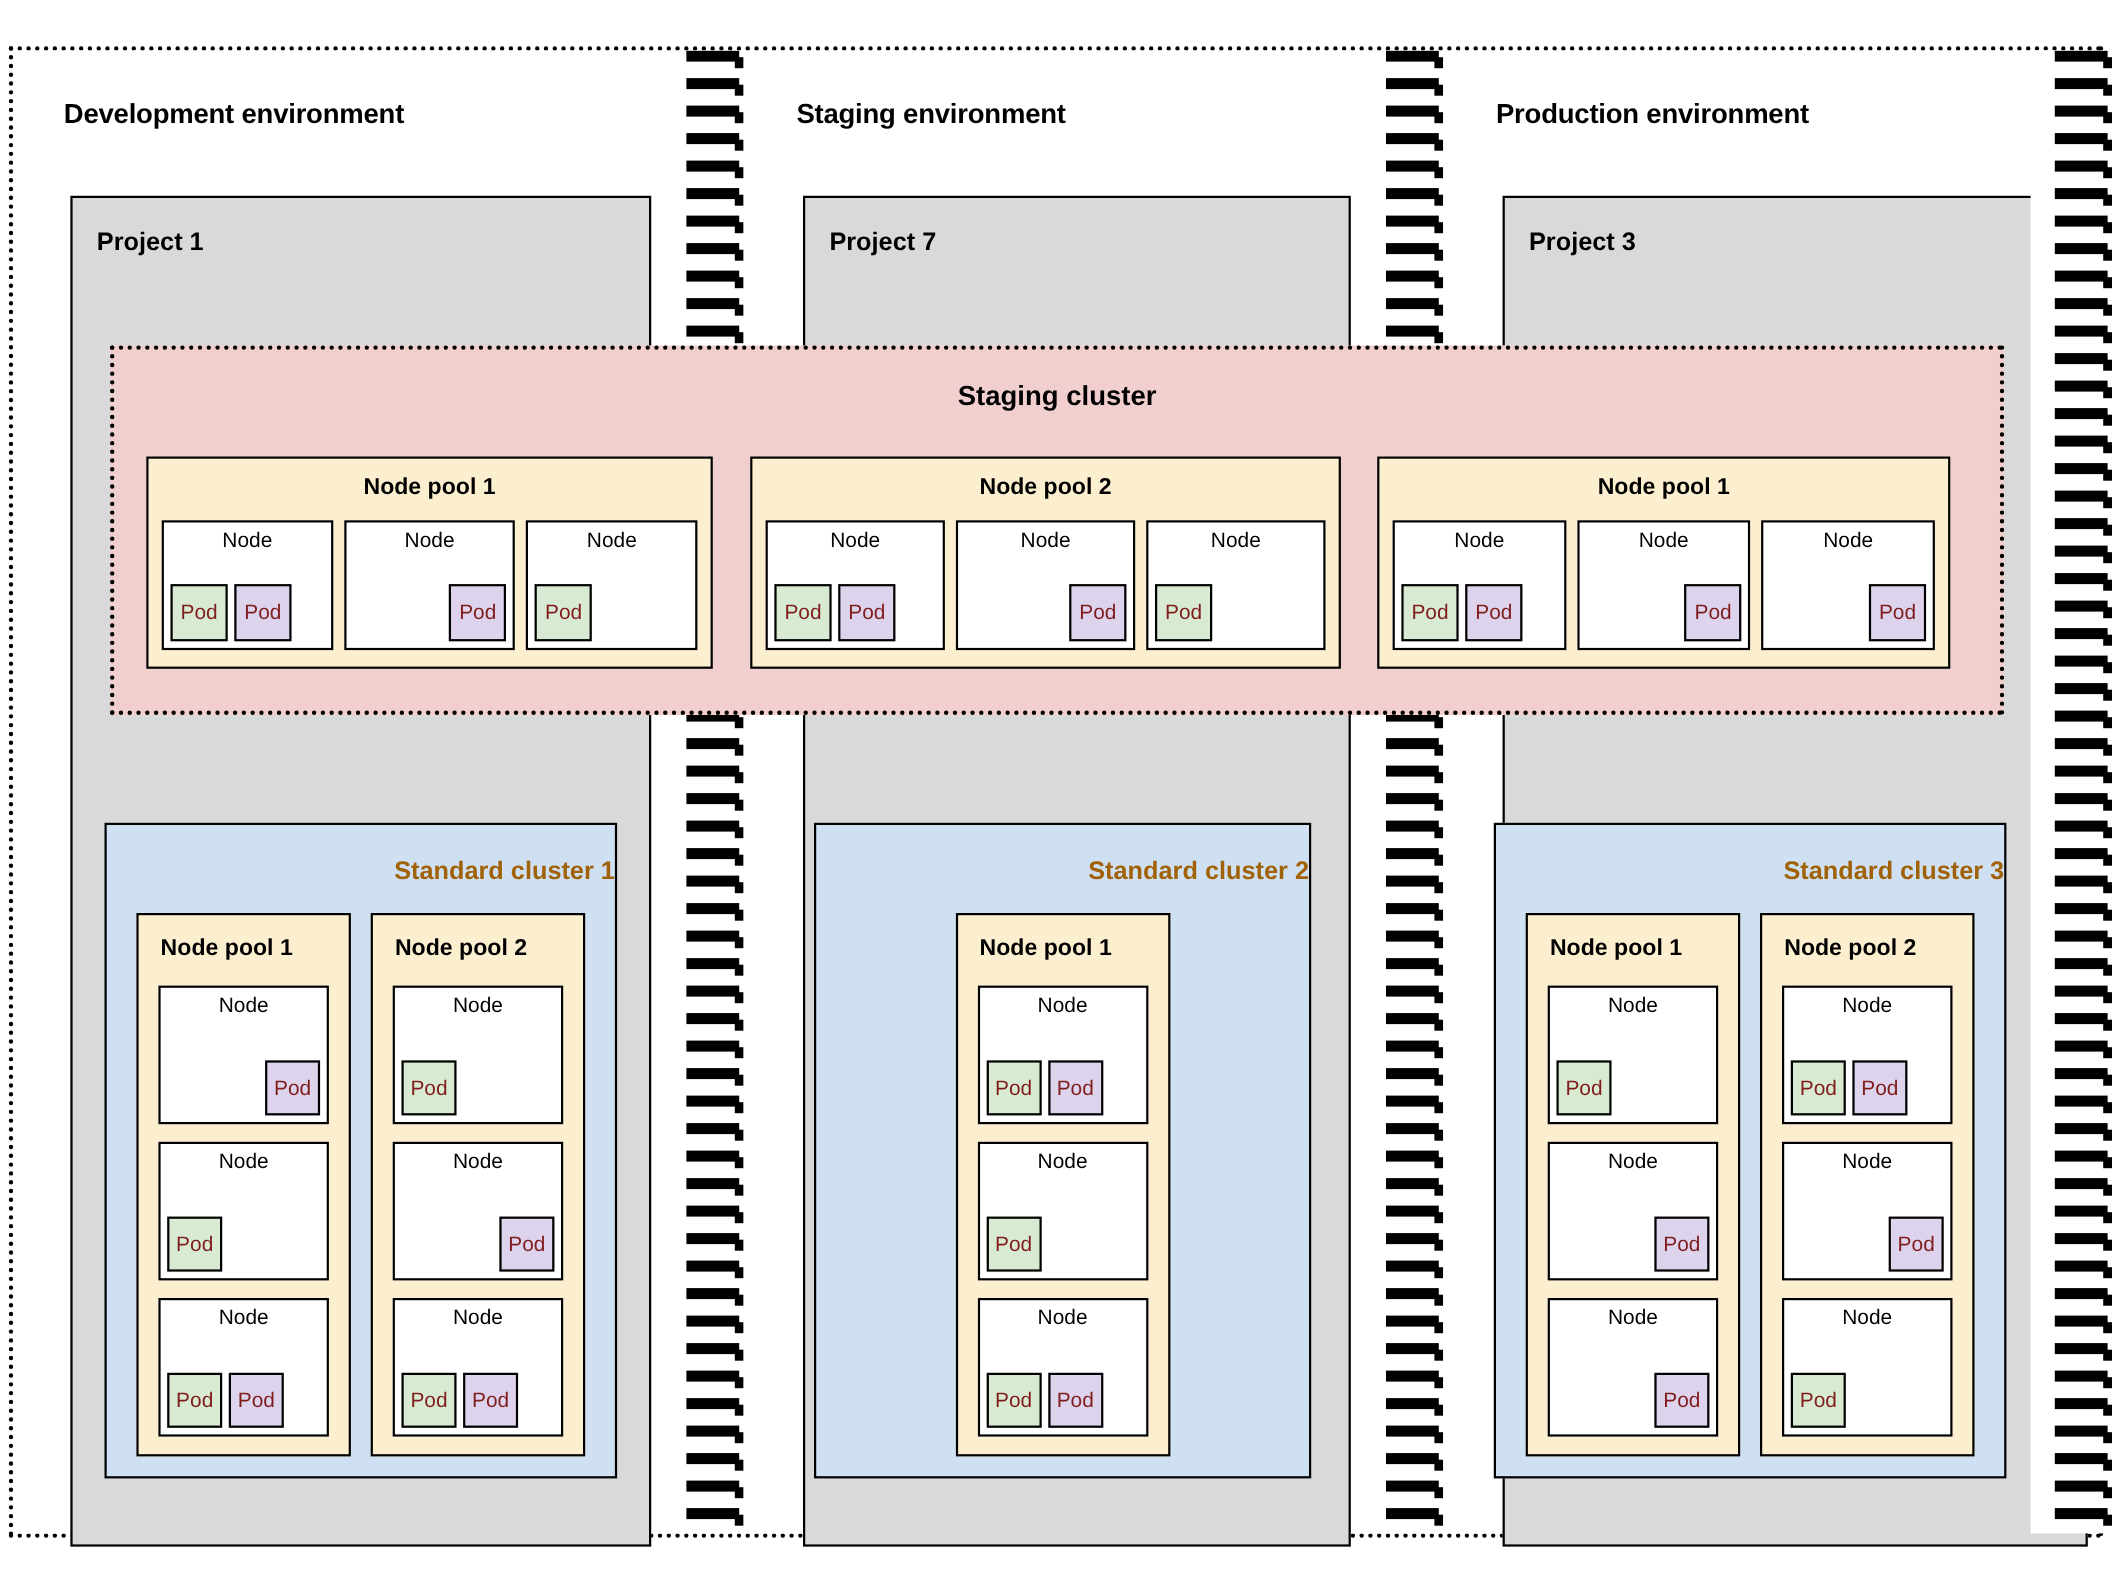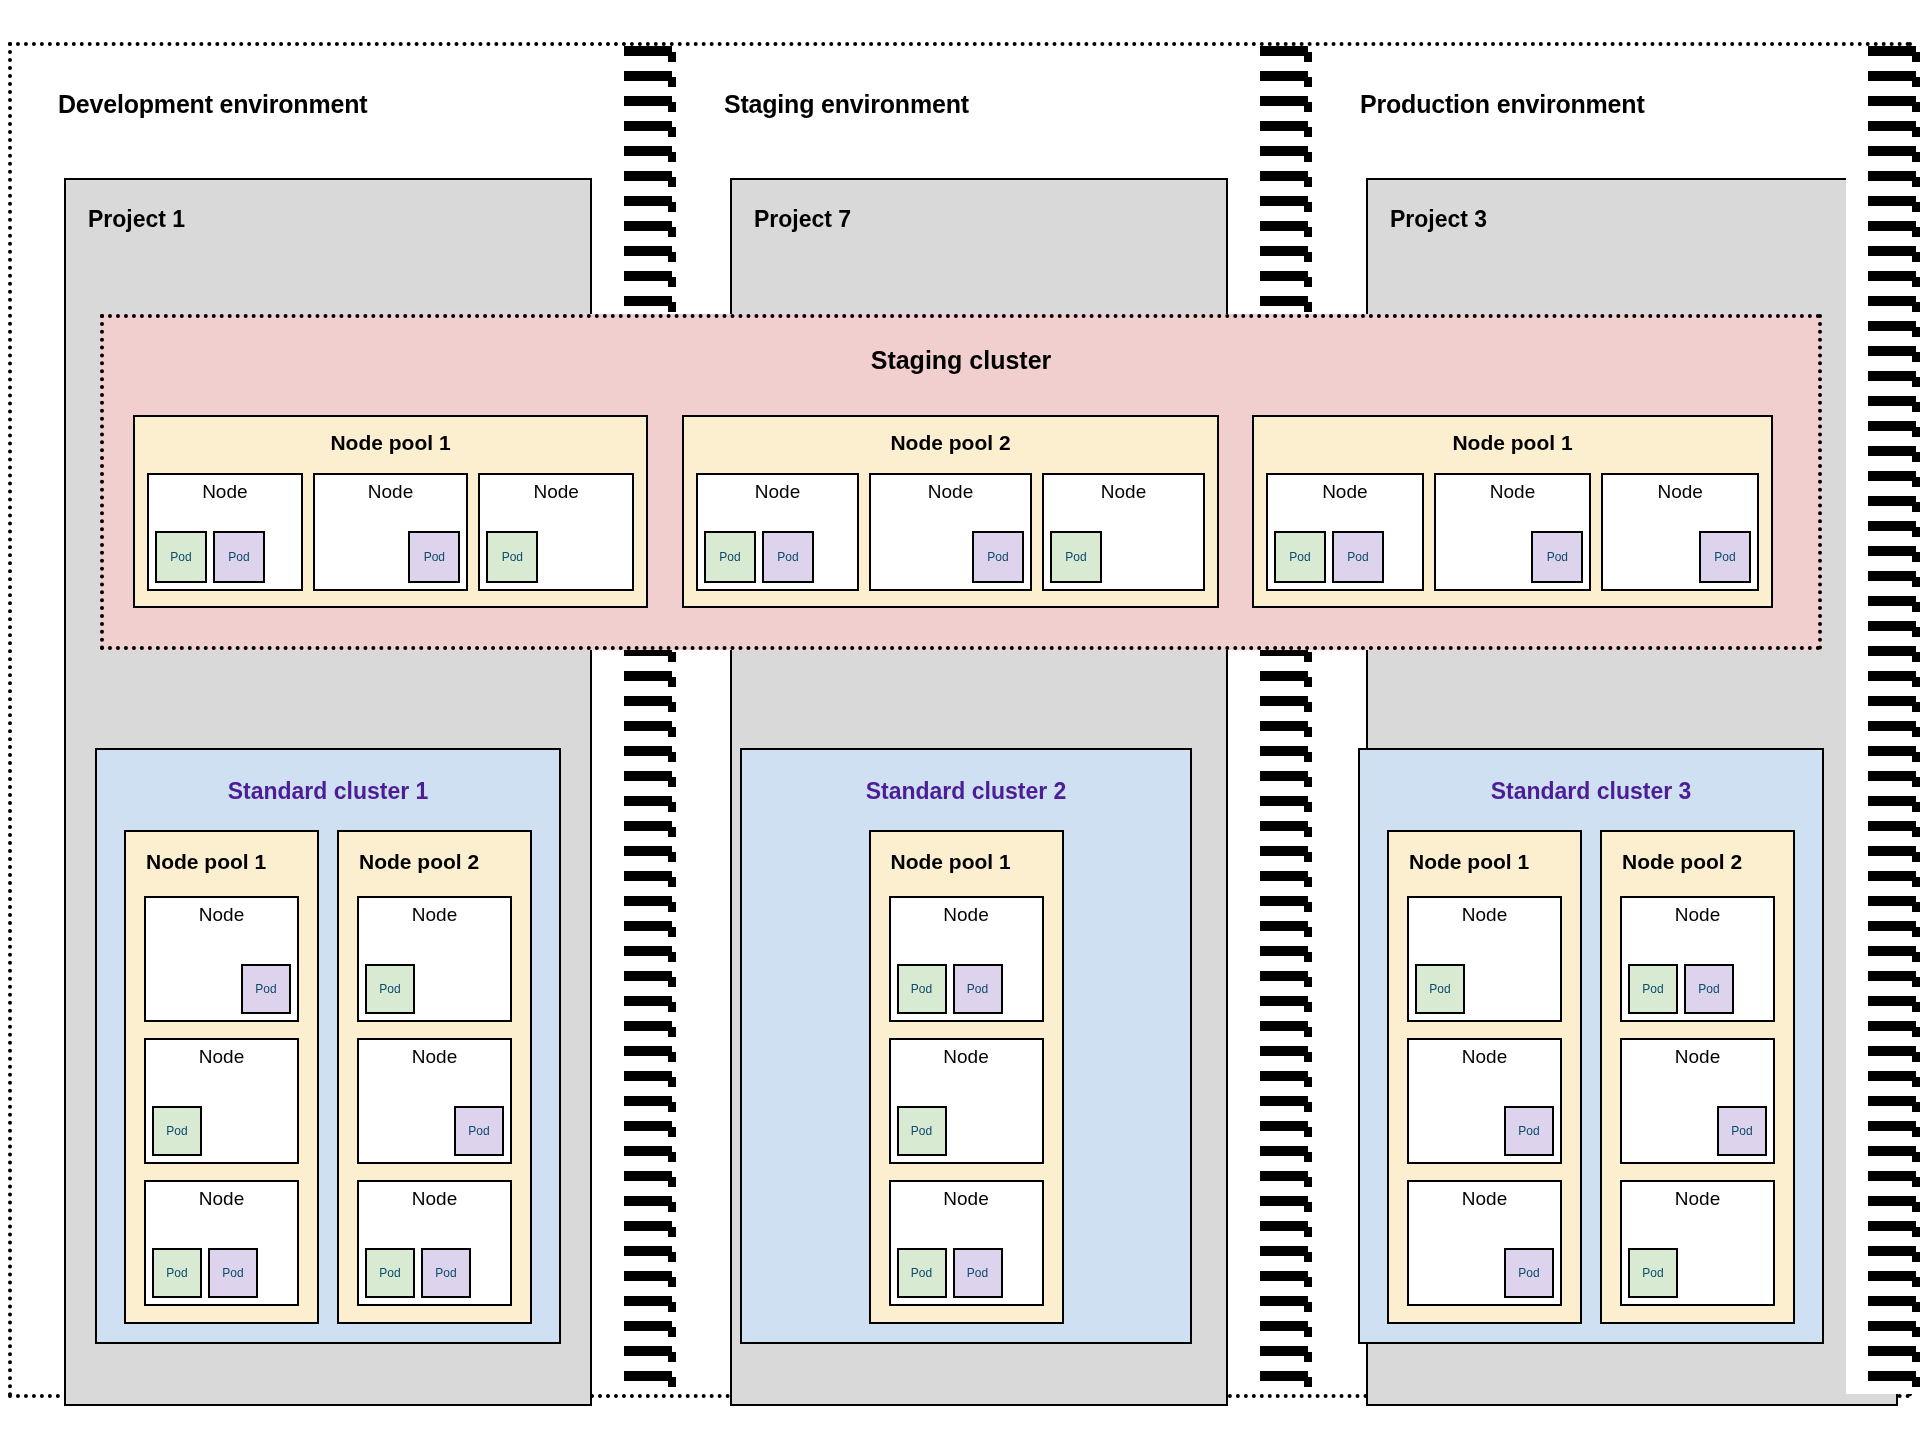--- a/index.html
+++ b/index.html
@@ -196,22 +196,22 @@
     gap: 6px;
   }
   .sc-node .pods.align-right { justify-content: flex-end; }
   .sc-node .pods.align-left  { justify-content: flex-start; }
 
   .pod {
     width: 52px;
     height: 52px;
     border: 2px solid #000;
     box-sizing: border-box;
-    font-size: 12px;
-    color: #0c4a6e;
+    font-size: 19px;
+    color: #7f1d1d;
     display: flex;
     align-items: center;
     justify-content: center;
     line-height: 1;
   }
   .pod.green  { background: #d9ead3; }
   .pod.purple { background: #ddd3ec; }
 
   
   .std-cluster {
@@ -224,24 +224,24 @@
     z-index: 5;
   }
   #std-0 { left: 95px;  width: 466px; }
   #std-1 { left: 740px; width: 452px; }
   #std-2 { left: 1358px; width: 466px; }
 
   .std-cluster .std-title {
     position: absolute;
     left: 0; right: 0;
     top: 28px;
-    text-align: center;
+    text-align: right;
     font-size: 23px;
     font-weight: bold;
-    color: #4c1d95;
+    color: #a16207;
   }
 
   .std-pools {
     position: absolute;
     left: 18px; right: 18px;
     top: 80px;
     bottom: 18px;
     display: flex;
     gap: 18px;
     justify-content: center;

